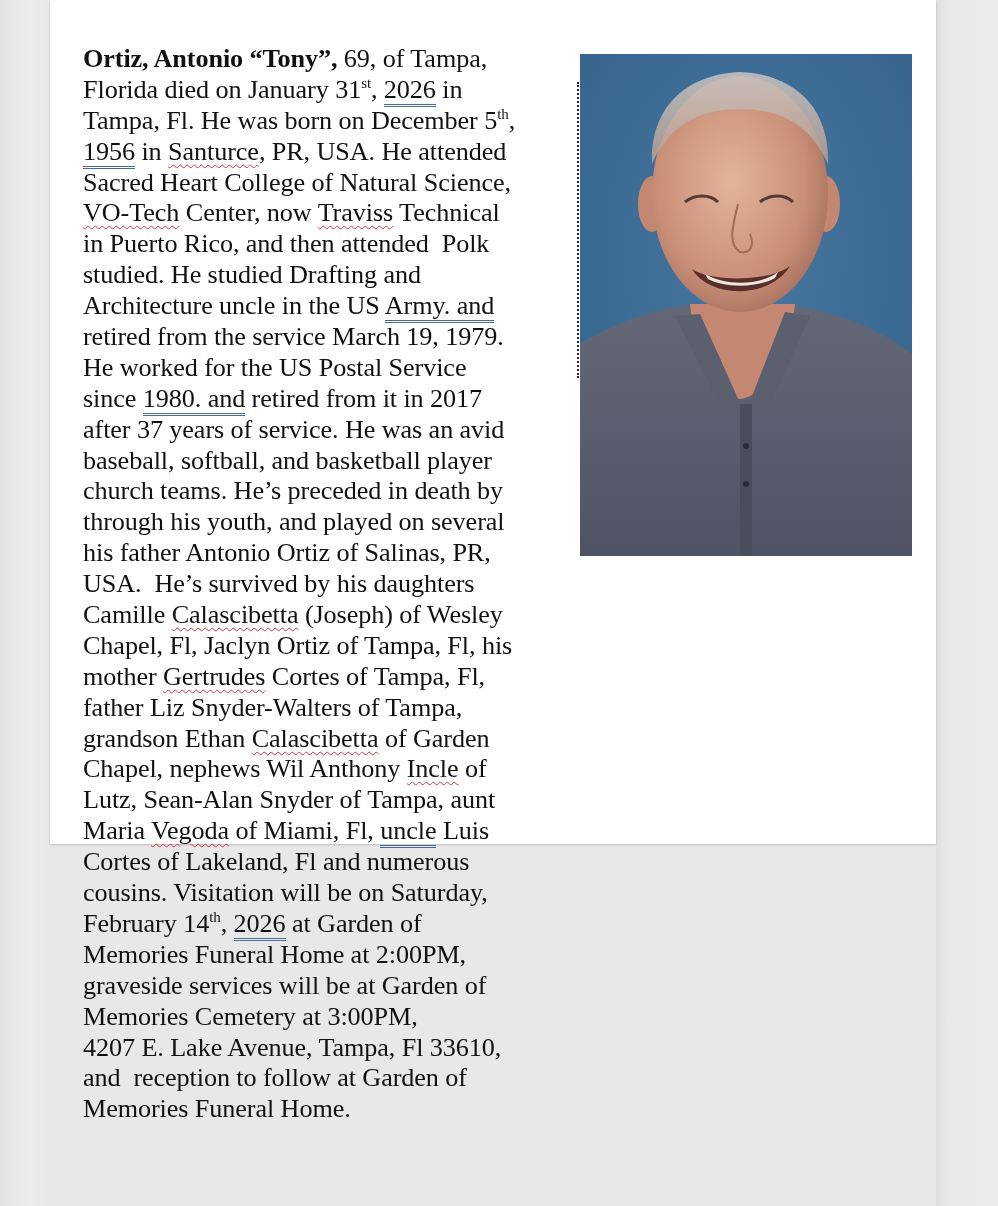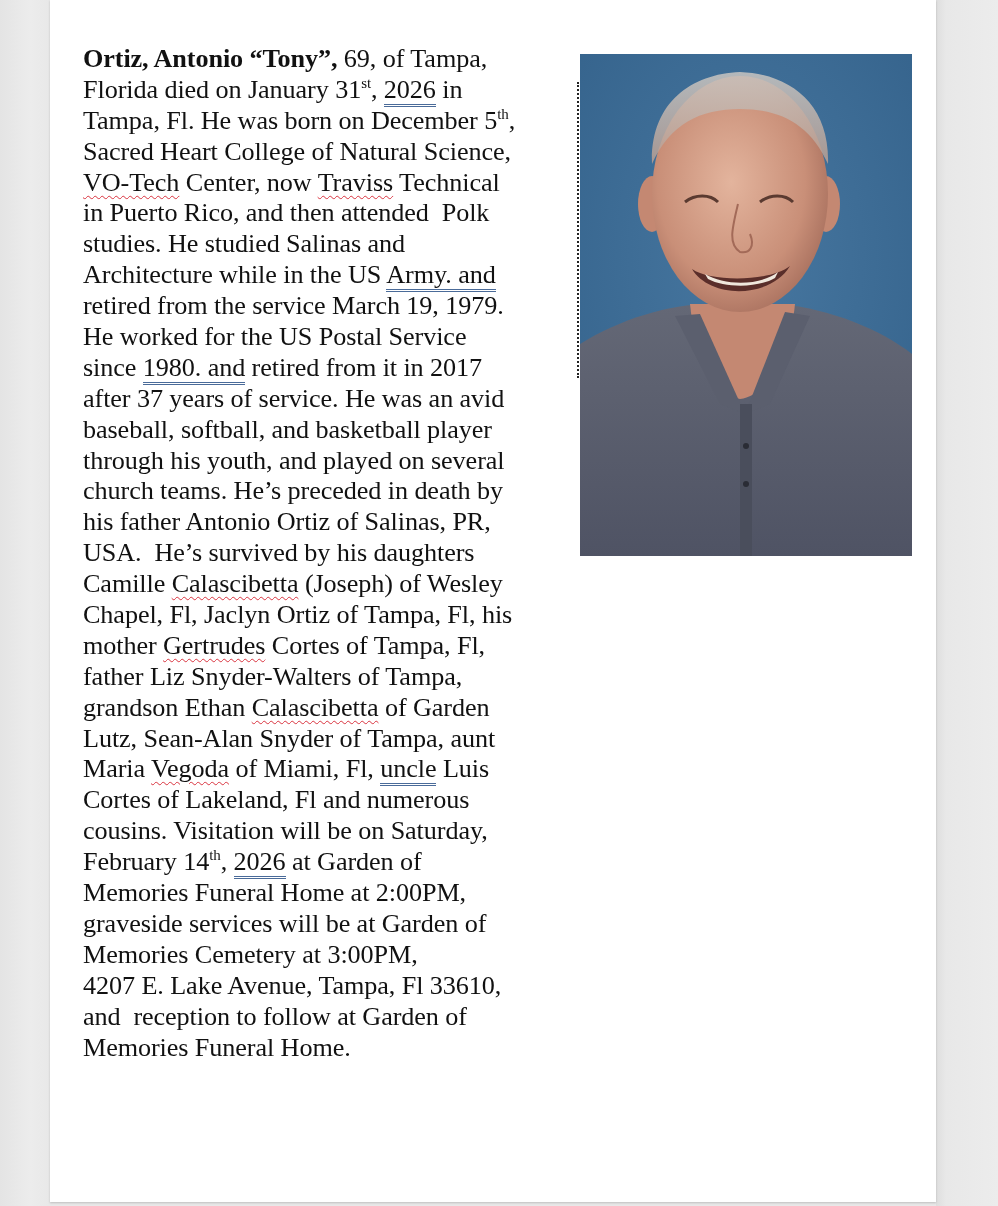--- a/index.html
+++ b/index.html
@@ -18,21 +18,21 @@
       position: absolute;
       left: 936px; top: 0;
       width: 62px; height: 1206px;
       background: linear-gradient(to right, #dedede 0px, #e8e8e8 10px, #ececec 62px);
     }
     .page {
       position: absolute;
       left: 50px;
       top: 0;
       width: 886px;
-      height: 1202px;
+      height: 844px;
       background: #ffffff;
       box-shadow: 0 1px 2px rgba(0,0,0,0.18);
     }
     .body-text {
       position: absolute;
       left: 33px;
       top: 44px;
       width: 490px;
       font-size: 26.2px;
       line-height: 30.9px;
@@ -86,39 +86,41 @@
 </head>
 <body>
 
 <div class="desk-right"></div>
 
 <div class="page">
   <div class="body-text" id="body-text">
       <span class="line"><span class="bold">Ortiz, Antonio “Tony”,</span><span> 69, of Tampa,</span></span>
       <span class="line"><span>Florida died on January 31</span><sup>st</sup><span>, </span><span class="grammar">2026</span><span> in</span></span>
       <span class="line"><span>Tampa, Fl. He was born on December 5</span><sup>th</sup><span>,</span></span>
+      <span class="line"><span class="grammar">1956</span><span> in </span><span class="spell">Santurce</span><span>, PR, USA. He attended</span></span>
       <span class="line"><span>Sacred Heart College of Natural Science,</span></span>
       <span class="line"><span class="spell">VO-Tech</span><span> Center, now </span><span class="spell">Traviss</span><span> Technical</span></span>
       <span class="line"><span>in Puerto Rico, and then attended  Polk</span></span>
-      <span class="line"><span>studies. He studied Salinas and</span></span>
-      <span class="line"><span>Architecture while in the US </span><span class="grammar">Army. and</span></span>
+      <span class="line"><span>studied. He studied Drafting and</span></span>
+      <span class="line"><span>Architecture uncle in the US </span><span class="grammar">Army. and</span></span>
       <span class="line"><span>retired from the service March 19, 1979.</span></span>
       <span class="line"><span>He worked for the US Postal Service</span></span>
       <span class="line"><span>since </span><span class="grammar">1980. and</span><span> retired from it in 2017</span></span>
       <span class="line"><span>after 37 years of service. He was an avid</span></span>
       <span class="line"><span>baseball, softball, and basketball player</span></span>
+      <span class="line"><span>church teams. He’s preceded in death by</span></span>
       <span class="line"><span>through his youth, and played on several</span></span>
-      <span class="line"><span>church teams. He’s preceded in death by</span></span>
       <span class="line"><span>his father Antonio Ortiz of Salinas, PR,</span></span>
       <span class="line"><span>USA.  He’s survived by his daughters</span></span>
       <span class="line"><span>Camille </span><span class="spell">Calascibetta</span><span> (Joseph) of Wesley</span></span>
       <span class="line"><span>Chapel, Fl, Jaclyn Ortiz of Tampa, Fl, his</span></span>
       <span class="line"><span>mother </span><span class="spell">Gertrudes</span><span> Cortes of Tampa, Fl,</span></span>
       <span class="line"><span>father Liz Snyder-Walters of Tampa,</span></span>
       <span class="line"><span>grandson Ethan </span><span class="spell">Calascibetta</span><span> of Garden</span></span>
+      <span class="line"><span>Chapel, nephews Wil Anthony </span><span class="spell">Incle</span><span> of</span></span>
       <span class="line"><span>Lutz, Sean-Alan Snyder of Tampa, aunt</span></span>
       <span class="line"><span>Maria </span><span class="spell">Vegoda</span><span> of Miami, Fl, </span><span class="grammar">uncle</span><span> Luis</span></span>
       <span class="line"><span>Cortes of Lakeland, Fl and numerous</span></span>
       <span class="line"><span>cousins. Visitation will be on Saturday,</span></span>
       <span class="line"><span>February 14</span><sup>th</sup><span>, </span><span class="grammar">2026</span><span> at Garden of</span></span>
       <span class="line"><span>Memories Funeral Home at 2:00PM,</span></span>
       <span class="line"><span>graveside services will be at Garden of</span></span>
       <span class="line"><span>Memories Cemetery at 3:00PM,</span></span>
       <span class="line"><span>4207 E. Lake Avenue, Tampa, Fl 33610,</span></span>
       <span class="line"><span>and  reception to follow at Garden of</span></span>

